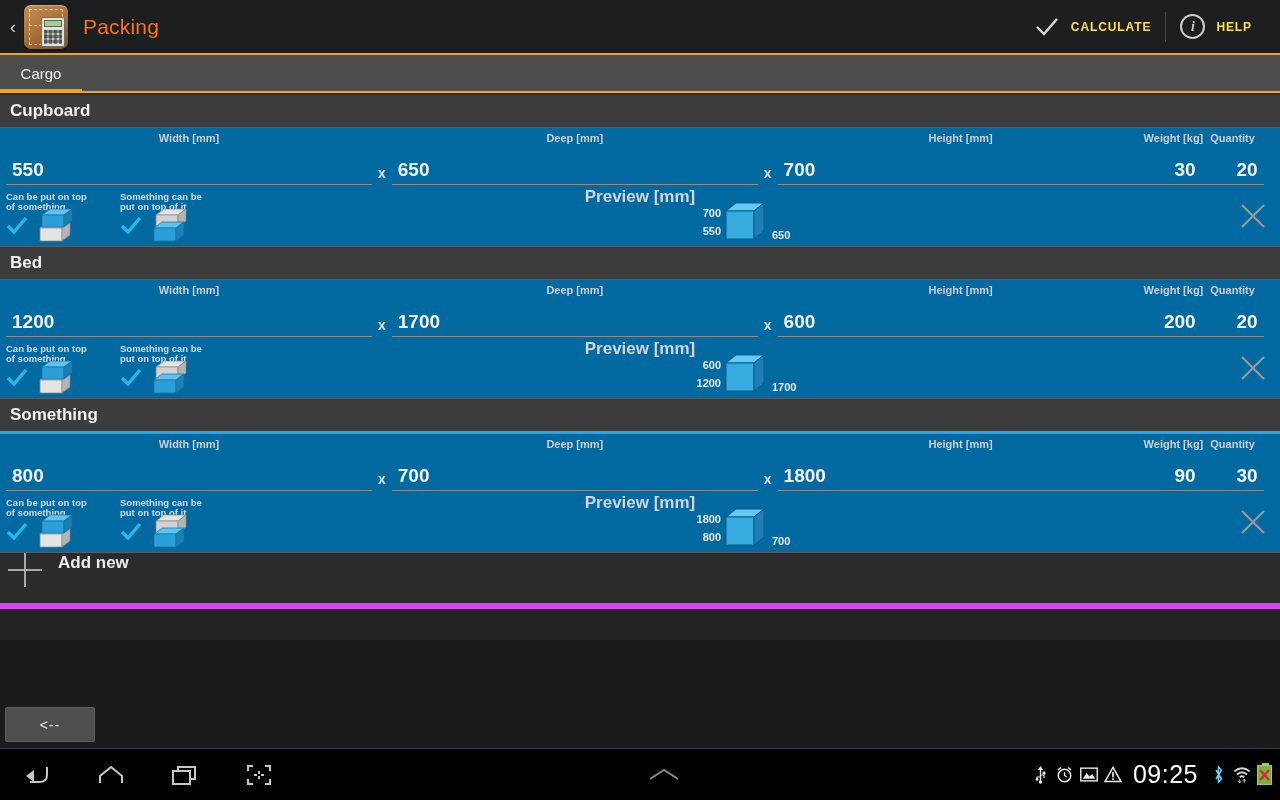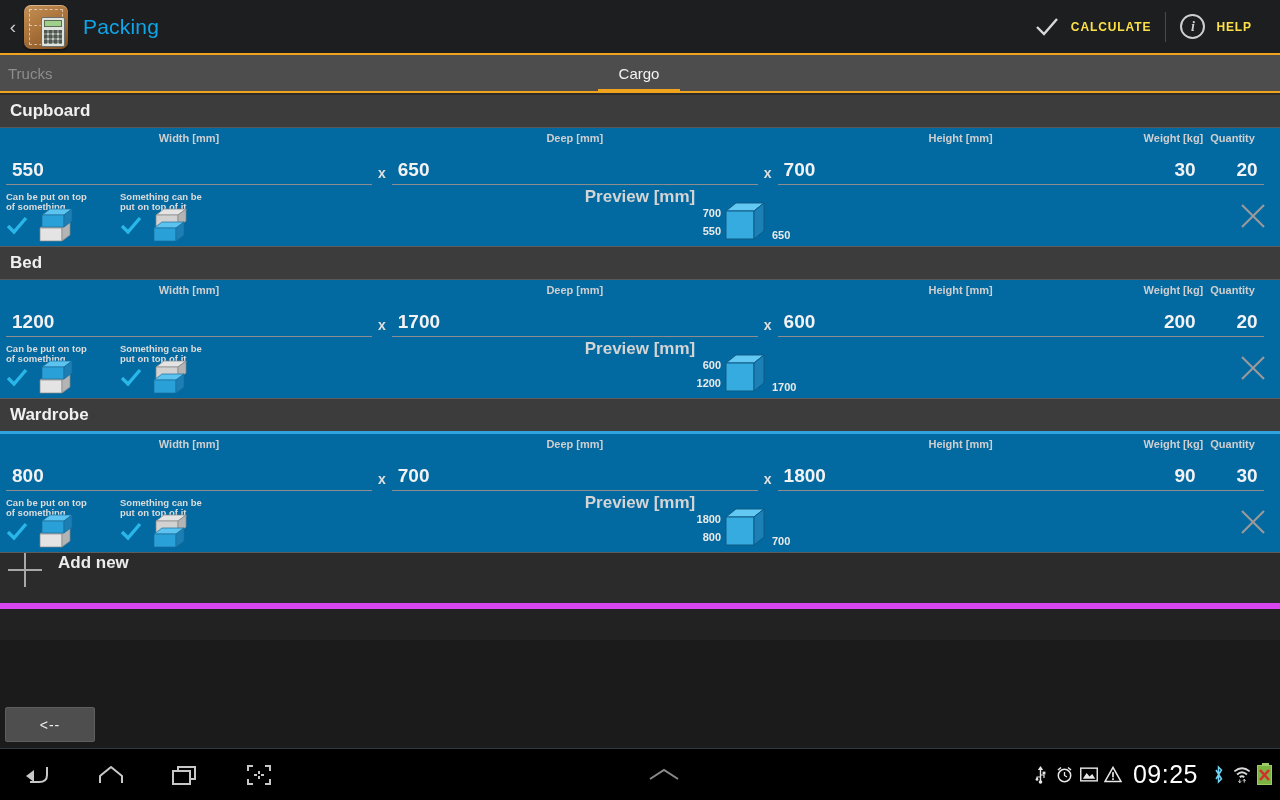--- a/index.html
+++ b/index.html
@@ -33,21 +33,21 @@
     position:absolute; right:3px; bottom:2px; width:24px; height:30px;
     background:#dfe3de; border:1px solid #6c6f6c; border-radius:2px;
   }
   .app-icon .calc .scr{ position:absolute; left:2px; top:2px; right:2px; height:7px;
     background:#9fd08a; border:1px solid #5c6b55; }
   .app-icon .calc .keys{ position:absolute; left:2px; top:12px; right:2px; bottom:2px;
     background:
       repeating-linear-gradient(to right,#8e9490 0 3px,#dfe3de 3px 5px),
       repeating-linear-gradient(to bottom,#8e9490 0 3px,#dfe3de 3px 5px);
     background-blend-mode:multiply; }
-  .ab-title{ color:#0ea5e9; font-size:21px; margin-left:15px; letter-spacing:.2px; }
+  .ab-title{ color:#f97316; font-size:21px; margin-left:15px; letter-spacing:.2px; }
   .ab-spacer{ flex:1; }
   .ab-item{ display:flex; align-items:center; gap:11px; padding:0 14px; height:55px; }
   .ab-item .lbl{ color:#fde047; font-size:12px; font-weight:bold; letter-spacing:.9px; }
   .ab-sep{ width:1px; height:30px; background:#4a4a4a; }
   .tick{ width:26px; height:26px; }
   .info-ic{ width:25px; height:25px; border:2px solid #cfcfcf; border-radius:50%;
     color:#cfcfcf; font-size:14px; font-style:italic; font-weight:bold;
     display:flex; align-items:center; justify-content:center; font-family:"Liberation Serif", serif; }
 
   
@@ -167,23 +167,20 @@
 
     <div class="ab-sep"></div>
 
     <div class="ab-item">
       <span class="info-ic">i</span>
       <span class="lbl">HELP</span>
     </div>
   </div>
 
   <div class="tabs">
-    <div class="tab t-trucks">
-      <span>Trucks</span>
-    </div>
     <div class="tab t-cargo active">
       <span>Cargo</span>
     </div>
   </div>
 
   <div class="list">
 
     <div class="item">
       <div class="name-row">
         <span class="nm">Cupboard</span>
@@ -373,21 +370,21 @@
           <svg class="delx" viewBox="0 0 30 30">
             <line x1="4" y1="4" x2="26" y2="26" stroke="#9a9a9a" stroke-width="2.2"></line>
             <line x1="26" y1="4" x2="4" y2="26" stroke="#9a9a9a" stroke-width="2.2"></line>
           </svg>
         </div>
       </div>
     </div>
 
     <div class="item">
       <div class="name-row focused">
-        <span class="nm">Wardrobe</span>
+        <span class="nm">Something</span>
       </div>
       <div class="body">
         <div class="dims">
           <div class="fld f-width">
             <span class="cap">Width [mm]</span>
             <div class="val">800</div>
           </div>
           <span class="xsep">x</span>
           <div class="fld f-deep">
             <span class="cap">Deep [mm]</span>

